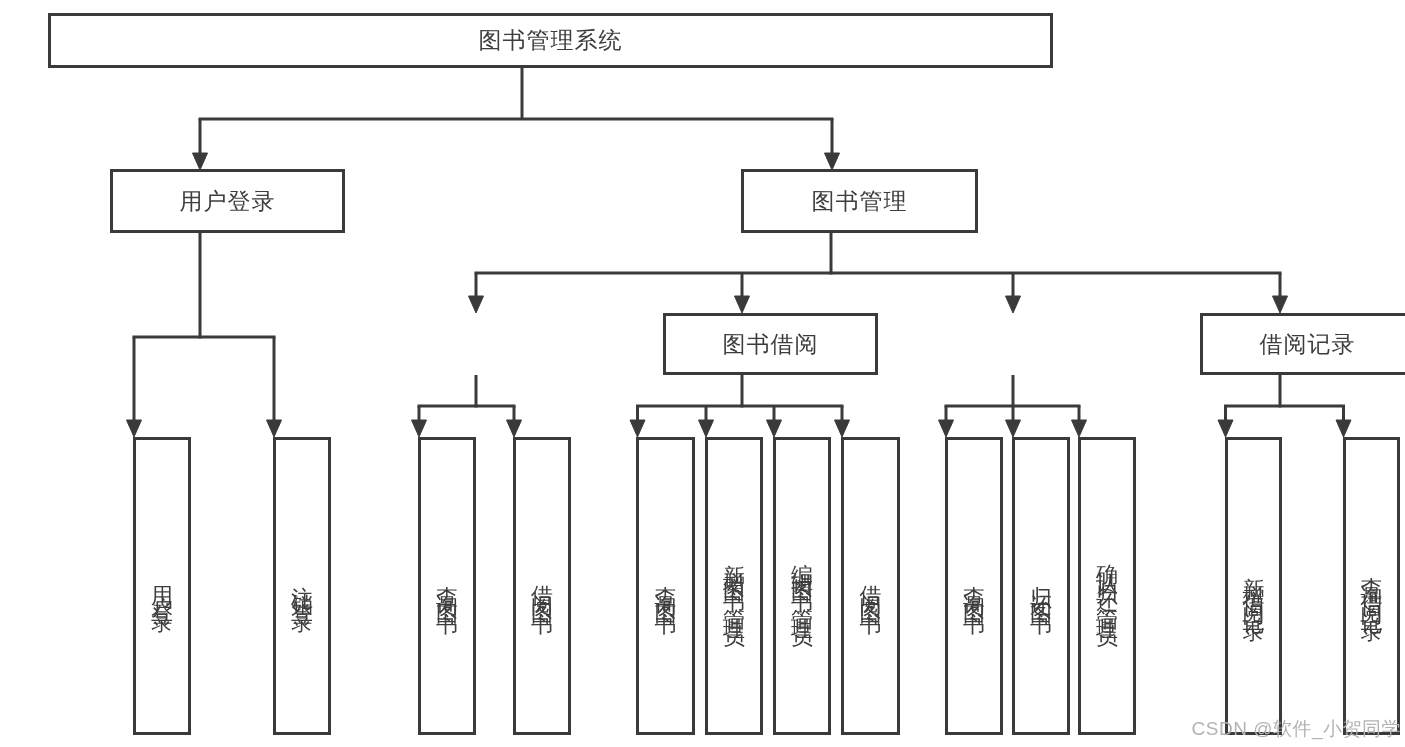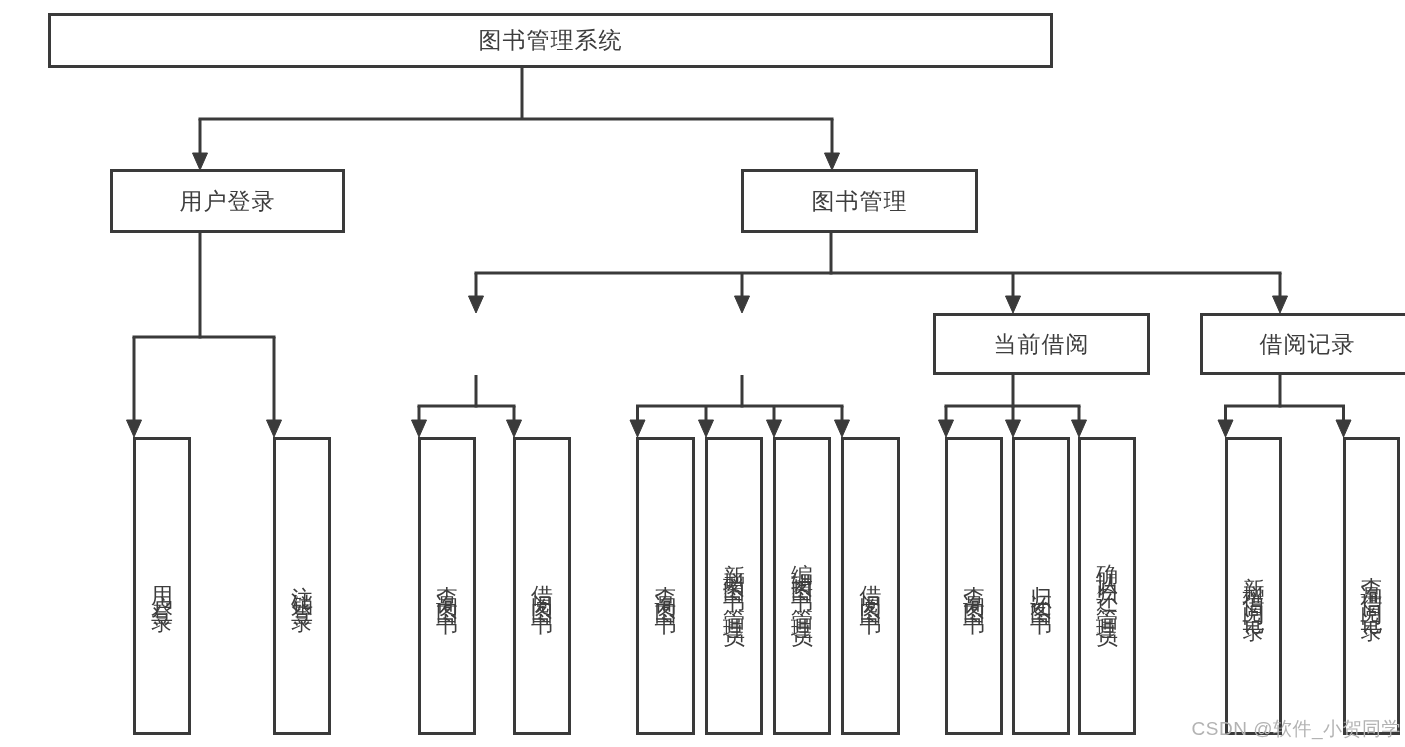--- a/index.html
+++ b/index.html
@@ -152,22 +152,22 @@
     <span>图书管理系统</span>
   </div>
 
   <div class="box hnode n-l2-0">
     <span>用户登录</span>
   </div>
   <div class="box hnode n-l2-1">
     <span>图书管理</span>
   </div>
 
-  <div class="box hnode n-l3-2">
-    <span>当前借阅</span>
+  <div class="box hnode n-l3-1">
+    <span>图书借阅</span>
   </div>
   <div class="box hnode n-l3-3">
     <span>借阅记录</span>
   </div>
 
   <div class="box leaf lf-0">
     <span>用户登录</span>
   </div>
   <div class="box leaf lf-1">
     <span>注销登录</span>

